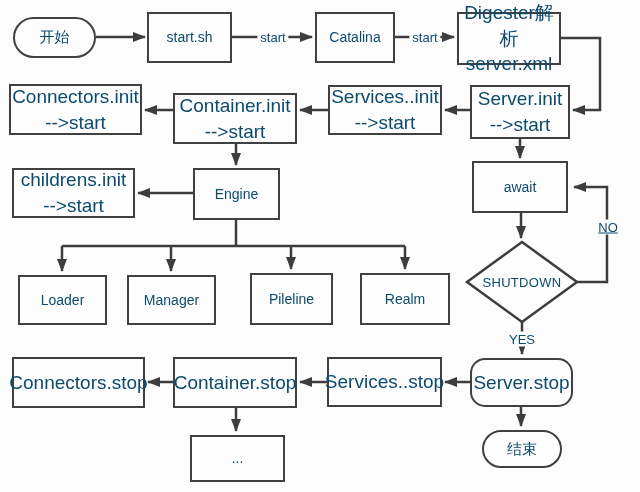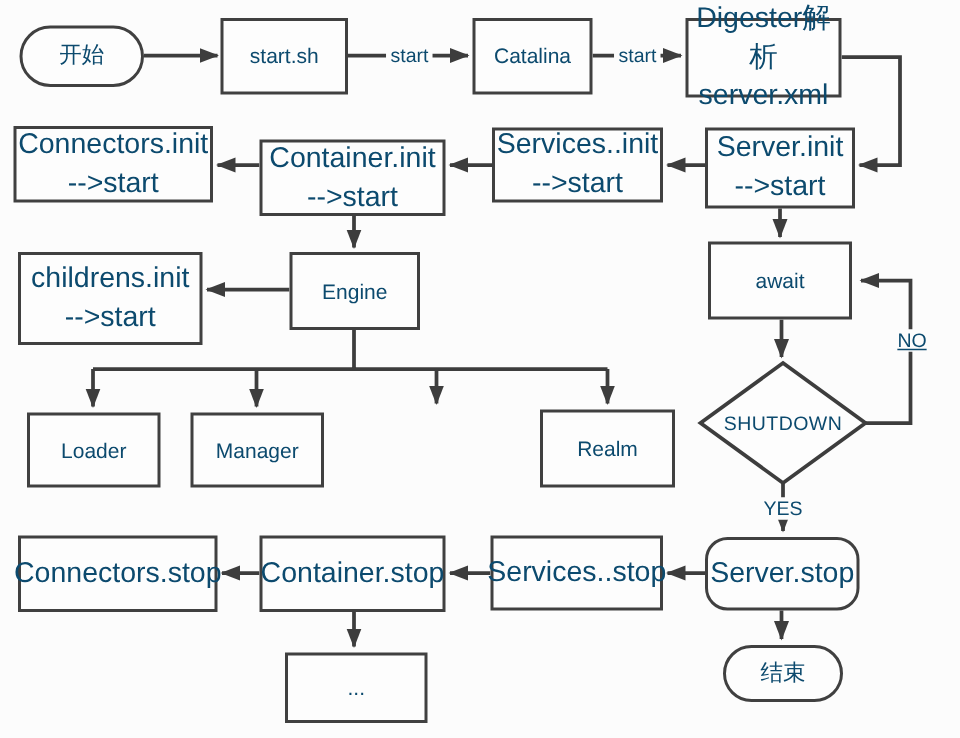--- a/index.html
+++ b/index.html
@@ -101,27 +101,28 @@
 
   <div class="node" style="left:9px; top:84px; width:133px; height:51px;">Connectors.init
 --&gt;start</div>
   <div class="node" style="left:173px; top:93px; width:124px; height:51px;">Container.init
 --&gt;start</div>
   <div class="node" style="left:328px; top:85px; width:114px; height:50px;">Services..init
 --&gt;start</div>
   <div class="node" style="left:470px; top:85px; width:100px; height:54px;">Server.init
 --&gt;start</div>
 
-  <div class="node" style="left:12px; top:168px; width:123px; height:62px;">childrens.init
+  <div class="node" style="left:12px; top:168px; width:123px; height:50px;">childrens.init
 --&gt;start</div>
   <div class="node" style="left:193px; top:168px; width:87px; height:52px; font-size:14px;">Engine</div>
   <div class="node" style="left:472px; top:161px; width:96px; height:52px; font-size:14px;">await</div>
 
   <div class="node" style="left:18px; top:275px; width:89px; height:50px; font-size:14px;">Loader</div>
   <div class="node" style="left:127px; top:275px; width:89px; height:50px; font-size:14px;">Manager</div>
+  <div class="node" style="left:250px; top:273px; width:83px; height:52px; font-size:14px;">Pileline</div>
   <div class="node" style="left:360px; top:273px; width:90px; height:52px; font-size:14px;">Realm</div>
 
   <div class="diamond-label" style="left:522px; top:282px;">SHUTDOWN</div>
 
   <div class="node" style="left:12px; top:357px; width:133px; height:51px;">Connectors.stop</div>
   <div class="node" style="left:173px; top:357px; width:124px; height:51px;">Container.stop</div>
   <div class="node" style="left:327px; top:357px; width:115px; height:50px;">Services..stop</div>
   <div class="node" style="left:470px; top:358px; width:103px; height:49px;border-radius:15px;">Server.stop</div>
 
   <div class="node" style="left:190px; top:435px; width:95px; height:47px; font-size:14px;">...</div>

